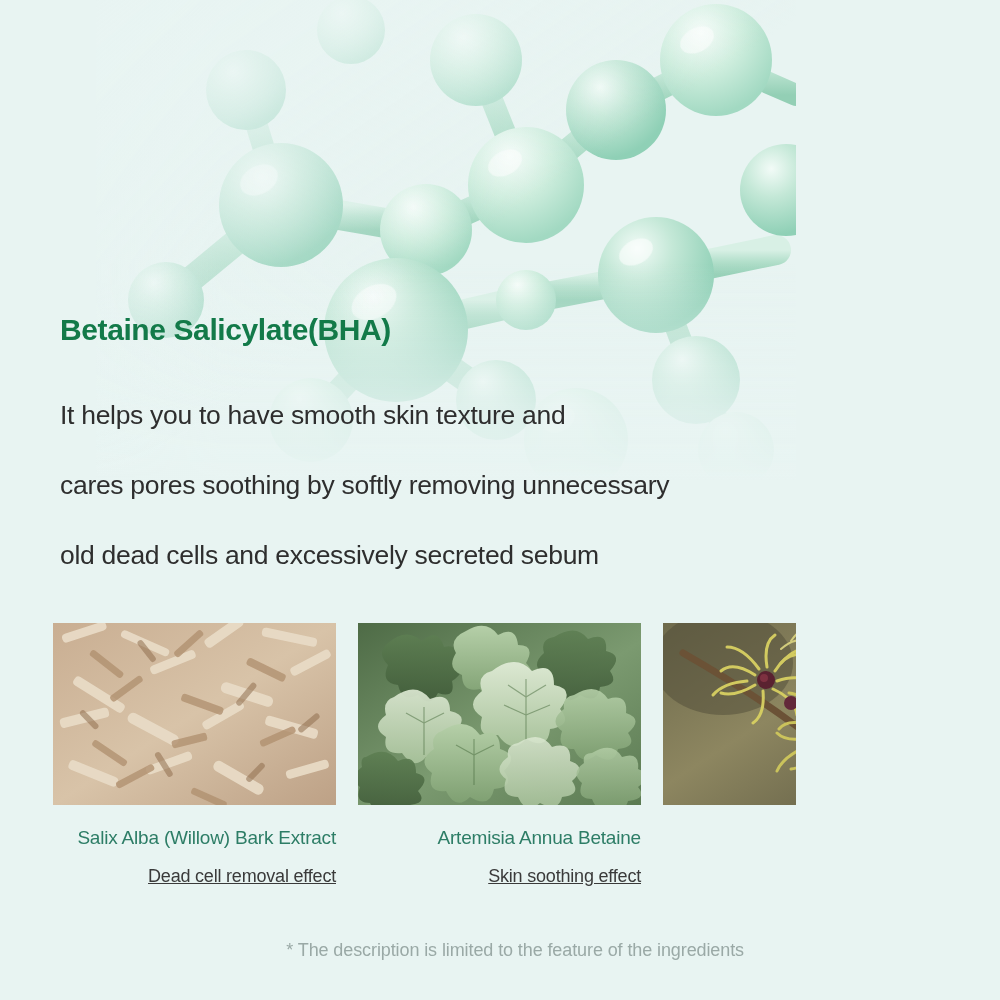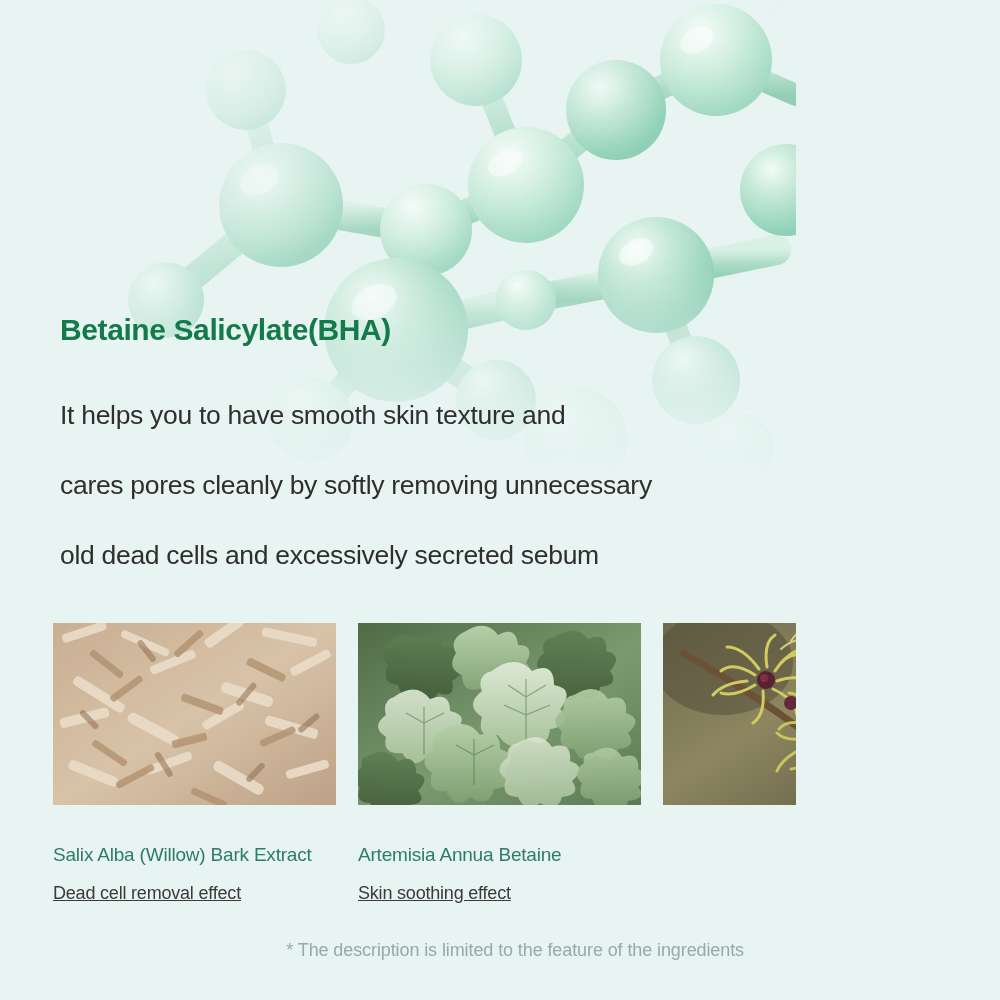--- a/index.html
+++ b/index.html
@@ -76,21 +76,21 @@
     gap: 22px;
   }
   .card { width: 283px; }
   .card-photo {
     width: 283px;
     height: 182px;
     overflow: hidden;
     position: relative;
   }
   .card-photo svg { display: block; }
-  .card-caption { text-align: left; padding-top: 37px; }
+  .card-caption { text-align: right; padding-top: 20px; }
   .ingredient-name {
     font-size: 19px;
     color: #2d7d66;
     line-height: 26px;
     letter-spacing: -0.2px;
   }
   .ingredient-effect {
     font-size: 18px;
     color: #3a3a3a;
     line-height: 26px;
@@ -182,21 +182,21 @@
         <ellipse cx="463" cy="420" rx="17" ry="11" transform="rotate(-28 463 420)"></ellipse>
       </g>
     </svg>
     <div class="fade-overlay"></div>
   </div>
 
   <div class="headline">Betaine Salicylate(BHA)</div>
 
   <div class="body-copy">
     <div class="line">It helps you to have smooth skin texture and</div>
-    <div class="line">cares pores cleanly by softly removing unnecessary</div>
+    <div class="line">cares pores soothing by softly removing unnecessary</div>
     <div class="line">old dead cells and excessively secreted sebum</div>
   </div>
 
   <div class="cards">
 
     <div class="card">
       <div class="card-photo">
         <svg width="283" height="182" viewBox="0 0 283 182" xmlns="http://www.w3.org/2000/svg">
           <defs>
             <linearGradient id="woodbg" x1="0" y1="0" x2="1" y2="1">

